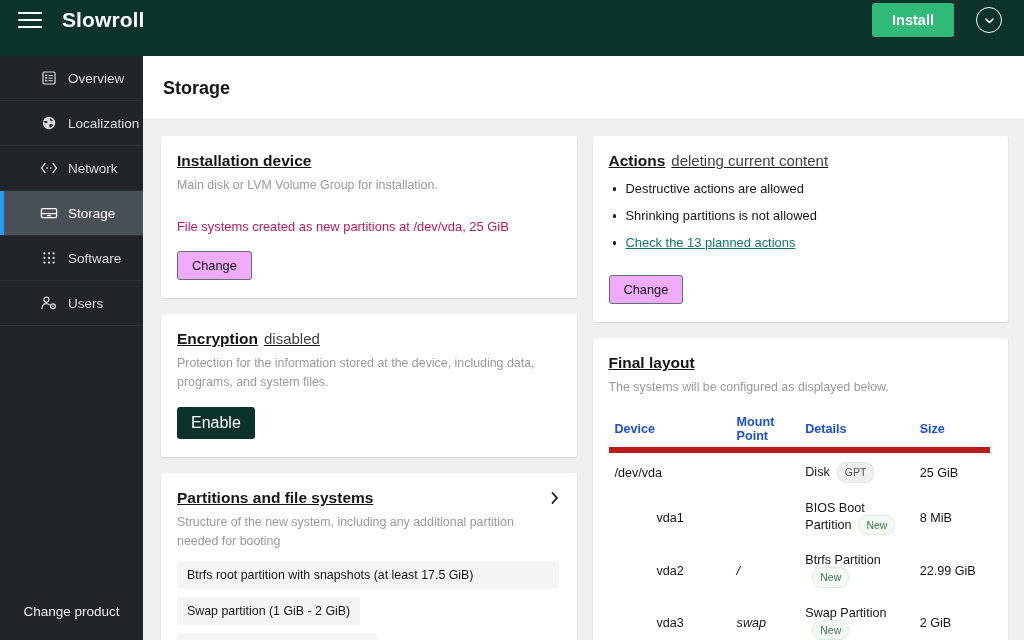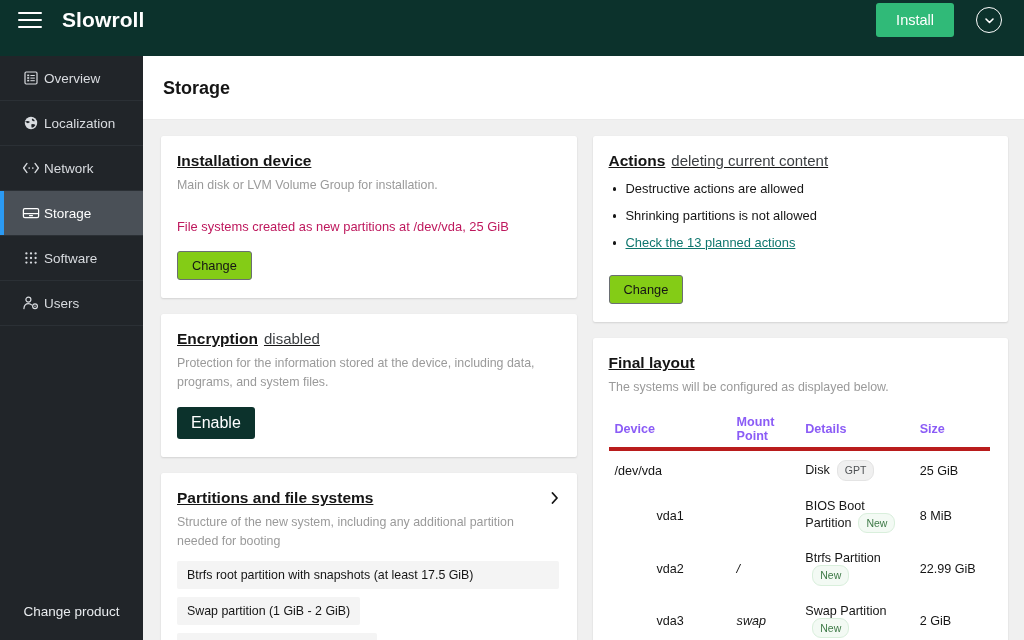--- a/index.html
+++ b/index.html
@@ -27,21 +27,21 @@
   .hamburger span { display: block; height: 2px; background: #fff; border-radius: 1px; }
   .brand {
     margin-left: 18px;
     font-size: 21px; font-weight: bold; letter-spacing: .1px;
     color: #ffffff;
   }
   .topbar-spacer { flex: 1 1 auto; }
   .install-btn {
     background: #30ba78; color: #ffffff;
     border: none; border-radius: 3px;
-    font-size: 14.5px; font-weight: normal;
+    font-size: 14.5px; font-weight: bold;
     padding: 9px 20px; cursor: pointer;
     font-family: inherit;
     margin-left: 23px;
   }
   .circle-chevron {
     margin-left: 22px;
     width: 26px; height: 26px; border-radius: 50%;
     border: 1.6px solid #ffffff;
     display: flex; align-items: center; justify-content: center;
     cursor: pointer;
@@ -54,22 +54,22 @@
   
   .sidebar {
     width: 143px; flex: 0 0 143px;
     background: #212529;
     display: flex; flex-direction: column;
     position: relative;
   }
   .nav { padding-top: 0; }
   .nav-item {
     position: relative;
-    display: flex; align-items: center; gap: 4px;
-    height: 45px; padding-left: 22px;
+    display: flex; align-items: center; gap: 10px;
+    height: 45px; padding-left: 40px;
     color: #d9dce0; font-size: 13.5px;
     border-bottom: 1px solid #2b3035;
     cursor: pointer;
   }
   .nav-item.active { background: #4a5057; color: #ffffff; }
   .nav-item.active::before {
     content: ""; position: absolute; left: 0; top: 0; bottom: 0;
     width: 4px; background: #2b9af3;
   }
   .nav-icon { width: 18px; height: 18px; display: flex; align-items: center; justify-content: center; flex: 0 0 18px; }
@@ -108,21 +108,21 @@
   }
   .card-title { font-size: 15.5px; font-weight: bold; color: #151515; margin-bottom: 6px; text-decoration: underline; }
   .card-title .sub { font-weight: normal; color: #3c3f42; margin-left: 6px; font-size: 15px; }
   .card-title-row { display: flex; align-items: flex-start; justify-content: space-between; }
   .chevron-right { color: #151515; font-size: 14px; line-height: 1; padding-top: 3px; cursor: pointer; }
   .muted { color: #9a9a9a; font-size: 12.4px; line-height: 1.55; }
   .plain { color: #be185d; font-size: 12.9px; line-height: 1.55; margin-top: 22px; }
 
   .btn-secondary {
     margin-top: 14px;
-    background: #84cc16; color: #151515;
+    background: #f0abfc; color: #151515;
     border: 1px solid #6a6e73; border-radius: 3px;
     font-size: 12.8px; font-family: inherit;
     padding: 6px 14px; cursor: pointer;
   }
   .btn-primary-dark {
     margin-top: 14px;
     background: #0c322c; color: #ffffff;
     border: none; border-radius: 3px;
     font-size: 16px; font-family: inherit;
     padding: 7px 14px; cursor: pointer;
@@ -142,22 +142,22 @@
   .chips { margin-top: 10px; display: flex; flex-wrap: wrap; gap: 8px; }
   .chip {
     background: #f4f4f4; color: #151515;
     font-size: 12.4px; padding: 7px 10px; border-radius: 2px;
     cursor: default;
   }
   .chip.full { width: 100%; }
 
   table.layout-table { width: 100%; border-collapse: collapse; margin-top: 12px; }
   table.layout-table th {
-    text-align: left; font-size: 12.6px; font-weight: bold; color: #8b5cf6;
-    padding: 6px 6px 4px 6px; border-bottom: 4px solid #b91c1c;
+    text-align: left; font-size: 12.6px; font-weight: bold; color: #1d4ed8;
+    padding: 6px 6px 4px 6px; border-bottom: 6px solid #b91c1c;
   }
   table.layout-table td {
     font-size: 12.6px; color: #151515;
     padding: 9px 6px; vertical-align: middle;
   }
   table.layout-table tr.last td { border-bottom: 1px solid #e6e6e6; }
   .col-device { width: 32%; }
   .col-mount  { width: 18%; }
   .col-details{ width: 30%; }
   .col-size   { width: 20%; }

